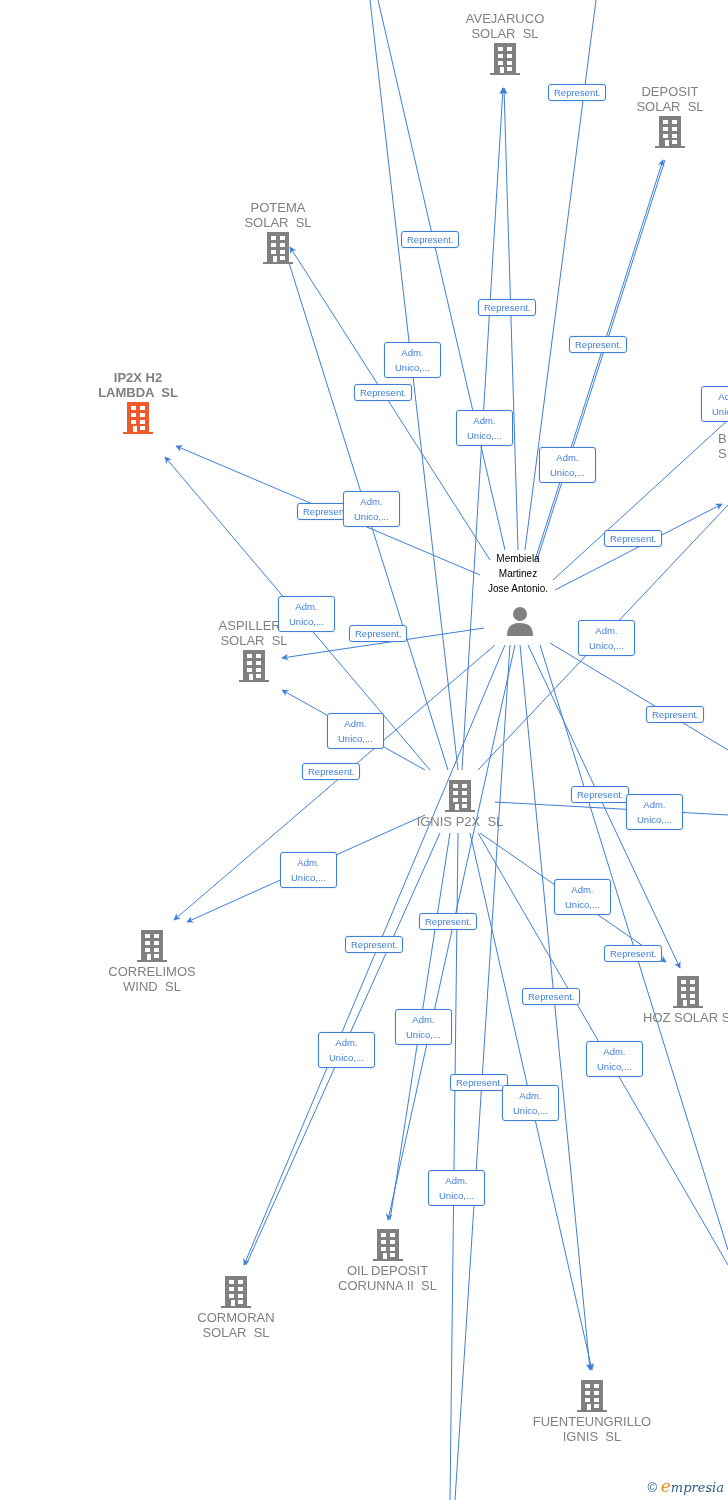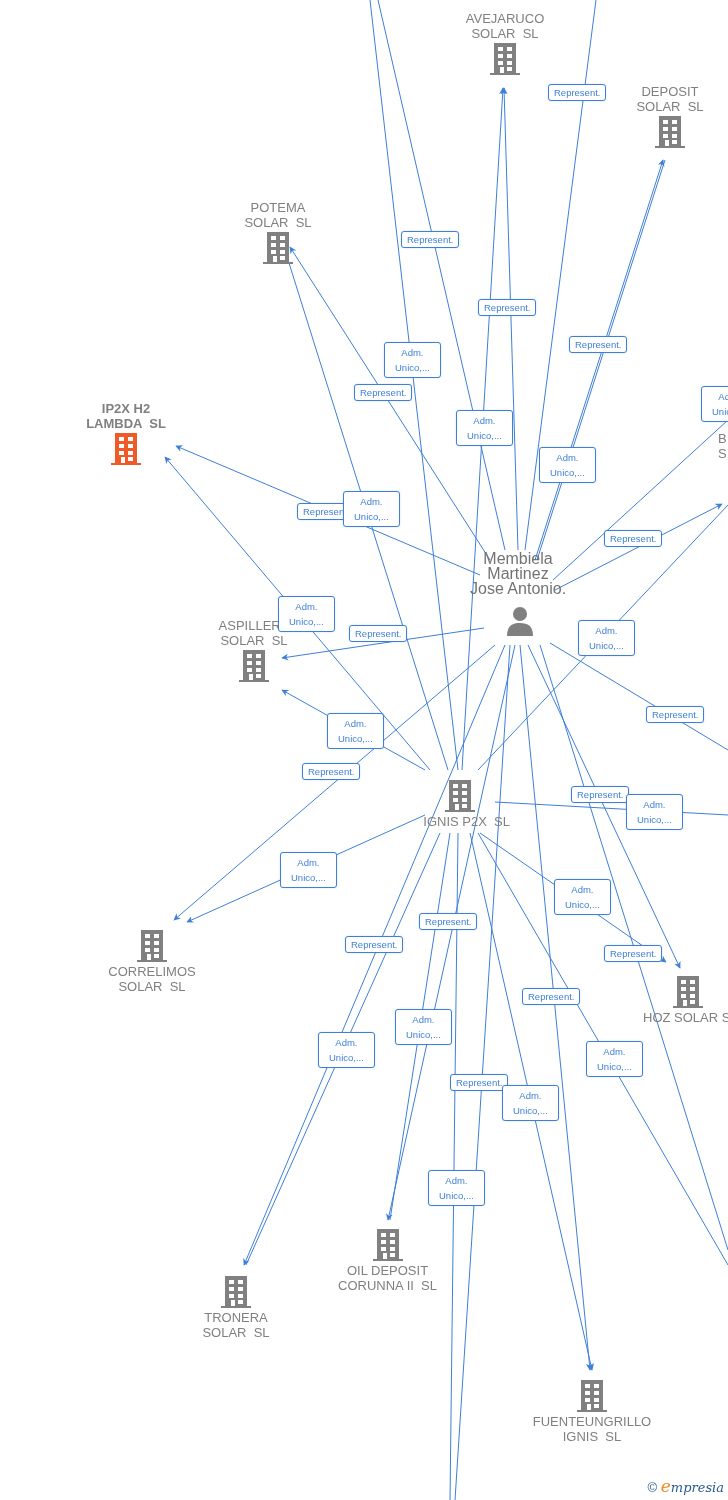--- a/index.html
+++ b/index.html
@@ -7,21 +7,21 @@
          font-family:"Liberation Sans", sans-serif; }
   #edges { position:absolute; left:0; top:0; width:728px; height:1500px; }
   .node { position:absolute; text-align:center; color:#808080; font-size:13px; line-height:15px; }
   .node .name { white-space:pre; display:block; }
   .node.focus .name { color:#808080; font-weight:bold; }
   .bld { display:block; margin:0 auto; }
   .elabel { position:absolute; background:#ffffff; border:1px solid #3f7fd6; border-radius:3px;
             color:#3f7fd6; font-size:9.5px; line-height:15px; text-align:center; padding:0 5px;
             box-shadow:0 0 2px rgba(63,127,214,0.25); white-space:pre; }
   .elabel.two { padding:2px 10px; }
-  .person-name { position:absolute; color:#737373; font-size:16px; line-height:15px; text-align:center; white-space:pre; }
+  .person-name { position:absolute; color:#000000; font-size:10px; line-height:15px; text-align:center; white-space:pre; }
   .credit { position:absolute; right:4px; bottom:4px; font-size:13px; color:#2a5b8a; }
   .credit .e { color:#f08a1c; font-style:italic; font-family:"DejaVu Serif", serif; font-size:17px; }
   .credit .rest { color:#2a5b8a; font-style:italic; font-family:"DejaVu Serif", serif;margin-top:29px; }
 </style>
 </head>
 <body>
 
 <svg id="edges" viewBox="0 0 728 1500">
   <defs>
     <marker id="arr" viewBox="0 0 10 10" refX="9" refY="5" markerWidth="7" markerHeight="7" orient="auto-start-reverse">
@@ -127,21 +127,21 @@
         <rect x="10" y="13" width="5" height="4"></rect>
         <rect x="19" y="13" width="5" height="4"></rect>
         <rect x="10" y="20" width="5" height="4"></rect>
         <rect x="19" y="20" width="5" height="4"></rect>
         <rect x="12" y="26" width="4" height="6"></rect>
         <rect x="19" y="26" width="5" height="4"></rect>
       </g>
     </svg>
 </div>
 
-<div class="node focus" style="left:76px; top:370px; width:100px;margin-top:31px;">
+<div class="node focus" style="left:88px; top:370px; width:100px;">
   <span class="name">IP2X H2
 LAMBDA  SL</span>
   <svg class="bld" width="34" height="36" viewBox="0 0 34 36">
       <rect x="6" y="2" width="22" height="31" fill="#f05a28"></rect>
       <rect x="2" y="32" width="30" height="2" fill="#f05a28"></rect>
       <g fill="#fff">
         <rect x="10" y="6" width="5" height="4"></rect>
         <rect x="19" y="6" width="5" height="4"></rect>
         <rect x="10" y="13" width="5" height="4"></rect>
         <rect x="19" y="13" width="5" height="4"></rect>
@@ -181,21 +181,21 @@
         <rect x="19" y="6" width="5" height="4"></rect>
         <rect x="10" y="13" width="5" height="4"></rect>
         <rect x="19" y="13" width="5" height="4"></rect>
         <rect x="10" y="20" width="5" height="4"></rect>
         <rect x="19" y="20" width="5" height="4"></rect>
         <rect x="12" y="26" width="4" height="6"></rect>
         <rect x="19" y="26" width="5" height="4"></rect>
       </g>
     </svg>
   <span class="name">CORRELIMOS
-SOLAR  SL</span>
+WIND  SL</span>
 </div>
 
 <div class="node" style="left:643px; top:974px; width:90px;">
   <svg class="bld" width="34" height="36" viewBox="0 0 34 36">
       <rect x="6" y="2" width="22" height="31" fill="#808080"></rect>
       <rect x="2" y="32" width="30" height="2" fill="#808080"></rect>
       <g fill="#fff">
         <rect x="10" y="6" width="5" height="4"></rect>
         <rect x="19" y="6" width="5" height="4"></rect>
         <rect x="10" y="13" width="5" height="4"></rect>
@@ -236,21 +236,21 @@
         <rect x="10" y="6" width="5" height="4"></rect>
         <rect x="19" y="6" width="5" height="4"></rect>
         <rect x="10" y="13" width="5" height="4"></rect>
         <rect x="19" y="13" width="5" height="4"></rect>
         <rect x="10" y="20" width="5" height="4"></rect>
         <rect x="19" y="20" width="5" height="4"></rect>
         <rect x="12" y="26" width="4" height="6"></rect>
         <rect x="19" y="26" width="5" height="4"></rect>
       </g>
     </svg>
-  <span class="name">TRONERA
+  <span class="name">CORMORAN
 SOLAR  SL</span>
 </div>
 
 <div class="node" style="left:532px; top:1378px; width:120px;">
   <svg class="bld" width="34" height="36" viewBox="0 0 34 36">
       <rect x="6" y="2" width="22" height="31" fill="#808080"></rect>
       <rect x="2" y="32" width="30" height="2" fill="#808080"></rect>
       <g fill="#fff">
         <rect x="10" y="6" width="5" height="4"></rect>
         <rect x="19" y="6" width="5" height="4"></rect>
@@ -264,21 +264,21 @@
     </svg>
   <span class="name">FUENTEUNGRILLO
 IGNIS  SL</span>
 </div>
 
 <div class="node" style="left:718px; top:431px; width:20px; text-align:left;">
   <span class="name">B
 S</span>
 </div>
 
-<div class="node" style="left:410px; top:778px; width:100px;text-align:right;">
+<div class="node" style="left:410px; top:778px; width:100px;">
   <svg class="bld" width="34" height="36" viewBox="0 0 34 36">
       <rect x="6" y="2" width="22" height="31" fill="#808080"></rect>
       <rect x="2" y="32" width="30" height="2" fill="#808080"></rect>
       <g fill="#fff">
         <rect x="10" y="6" width="5" height="4"></rect>
         <rect x="19" y="6" width="5" height="4"></rect>
         <rect x="10" y="13" width="5" height="4"></rect>
         <rect x="19" y="13" width="5" height="4"></rect>
         <rect x="10" y="20" width="5" height="4"></rect>
         <rect x="19" y="20" width="5" height="4"></rect>

